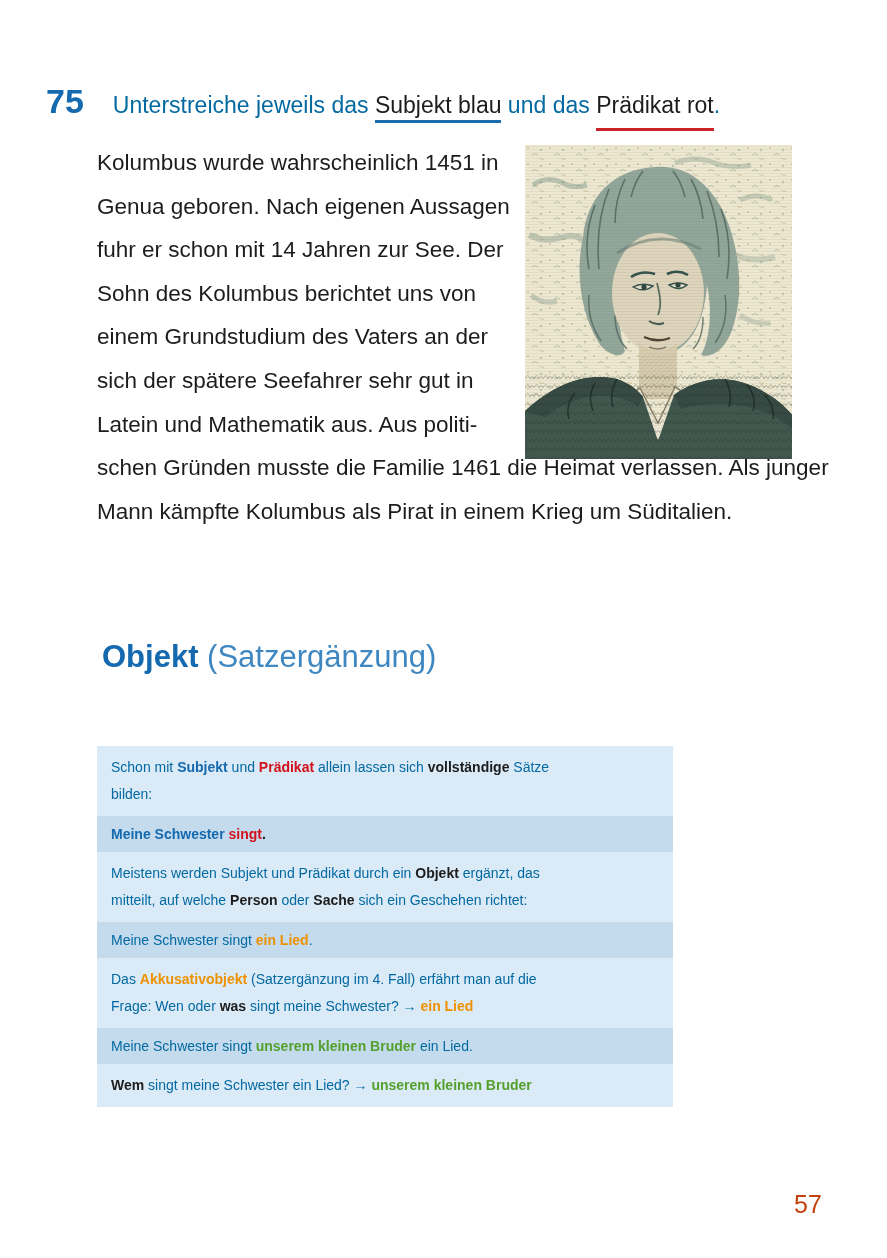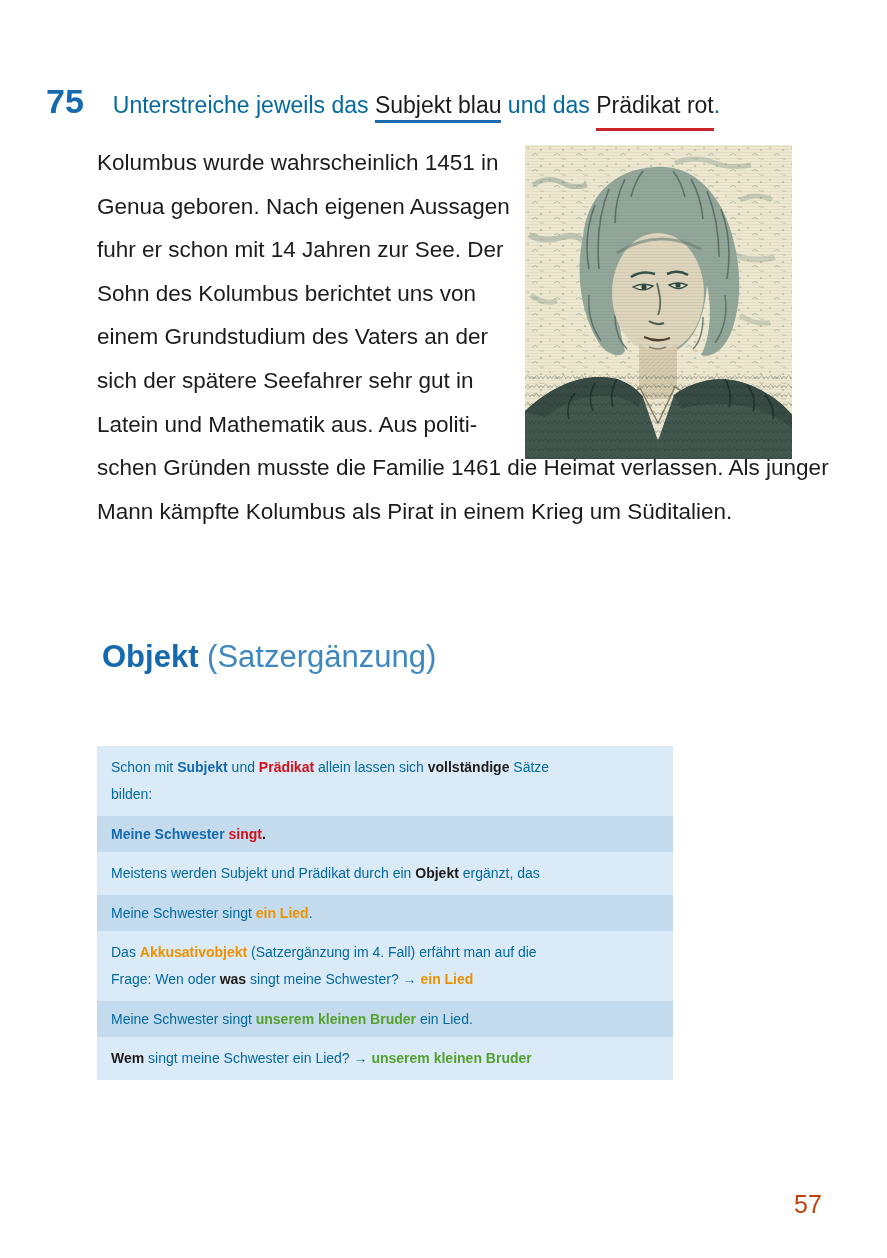--- a/index.html
+++ b/index.html
@@ -145,20 +145,21 @@
   <div class="info-box" id="infobox">
       <div class="row row-light">
         <div class="iline"><span class="sg-plain">Schon mit </span><span class="sg-blue">Subjekt</span><span class="sg-plain"> und </span><span class="sg-red">Prädikat</span><span class="sg-plain"> allein lassen sich </span><span class="sg-bold">vollständige</span><span class="sg-plain"> Sätze</span></div>
         <div class="iline"><span class="sg-plain">bilden:</span></div>
       </div>
       <div class="row row-dark row-single">
         <div class="iline"><span class="sg-blue">Meine Schwester</span><span class="sg-plain"> </span><span class="sg-red">singt</span><span class="sg-bold">.</span></div>
       </div>
       <div class="row row-light">
         <div class="iline"><span class="sg-plain">Meistens werden Subjekt und Prädikat durch ein </span><span class="sg-bold">Objekt</span><span class="sg-plain"> ergänzt, das</span></div>
+        <div class="iline"><span class="sg-plain">mitteilt, auf welche </span><span class="sg-bold">Person</span><span class="sg-plain"> oder </span><span class="sg-bold">Sache</span><span class="sg-plain"> sich ein Geschehen richtet:</span></div>
       </div>
       <div class="row row-dark row-single">
         <div class="iline"><span class="sg-plain">Meine Schwester singt </span><span class="sg-orange">ein Lied</span><span class="sg-plain">.</span></div>
       </div>
       <div class="row row-light">
         <div class="iline"><span class="sg-plain">Das </span><span class="sg-orange">Akkusativobjekt</span><span class="sg-plain"> (Satzergänzung im 4. Fall) erfährt man auf die</span></div>
         <div class="iline"><span class="sg-plain">Frage: Wen oder </span><span class="sg-bold">was</span><span class="sg-plain"> singt meine Schwester? → </span><span class="sg-orange">ein Lied</span></div>
       </div>
       <div class="row row-dark row-single">
         <div class="iline"><span class="sg-plain">Meine Schwester singt </span><span class="sg-green">unserem kleinen Bruder</span><span class="sg-plain"> ein Lied.</span></div>

